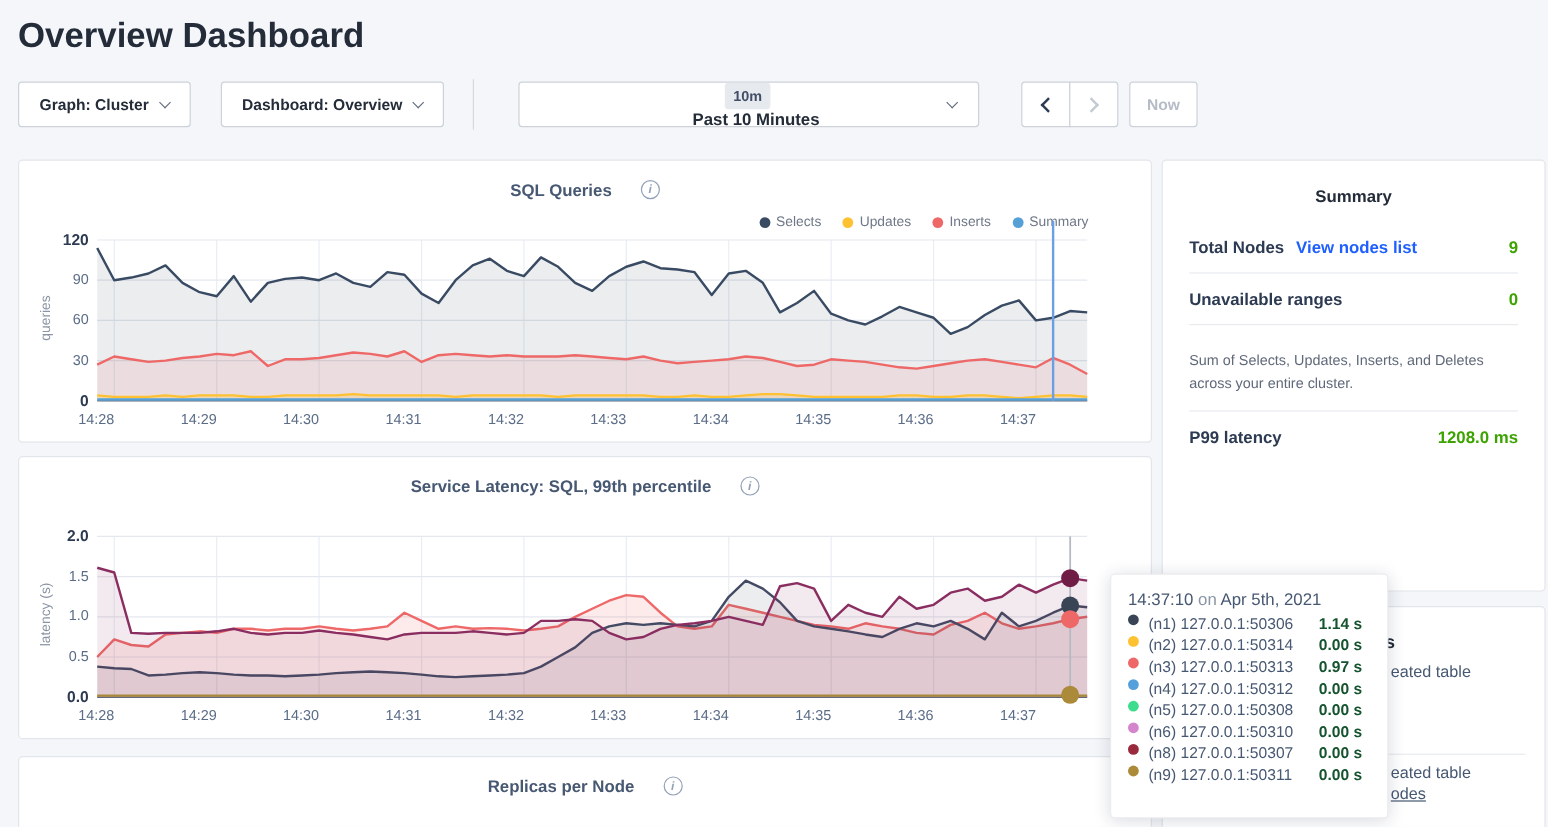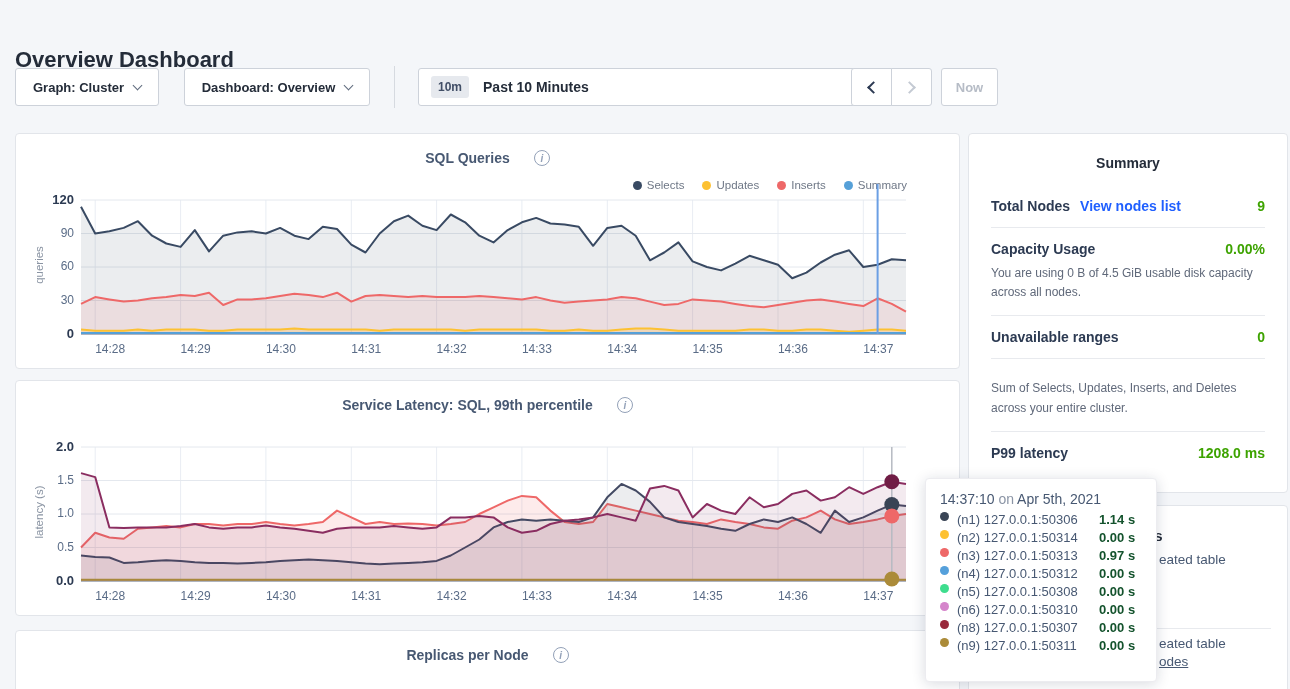--- a/index.html
+++ b/index.html
@@ -6,33 +6,33 @@
   html,body { width:1290px; height:689px; overflow:hidden; }
   body {
     font-family:"Liberation Sans", sans-serif;
     background:#f4f6f9;
     color:#242c39;
     position:relative;
   }
   
   .page-title {
     position:absolute; left:15px; top:14px;
-    font-size:22px; font-weight:600; color:#242c39;margin-top:33px;
+    font-size:29px; font-weight:600; color:#242c39;
   }
   
   .ctl { position:absolute; top:68px; height:38px; background:#fff;
          border:1px solid #cdd2da; border-radius:3px;
          display:flex; align-items:center; justify-content:center;
          font-size:13px; font-weight:bold; color:#242c39; cursor:pointer; }
   #dd-graph { left:15px; width:144px; gap:10px; }
   #dd-dashboard { left:184px; width:186px; gap:10px; }
   .chev { width:7px; height:7px; border-right:1.5px solid #5f6b7d; border-bottom:1.5px solid #5f6b7d;
           transform:rotate(45deg); margin-top:-4px; }
   .ctl-divider { position:absolute; left:394px; top:66px; height:42px; width:1px; background:#d6dae0; }
-  #time-range { left:418px; width:506px; justify-content:flex-start; padding-left:12px; }
+  #time-range { left:432px; width:384px; justify-content:flex-start; padding-left:12px;flex-direction:column; }
   .time-badge { background:#e6e9ee; color:#414e66; font-size:12px; font-weight:bold;
                 border-radius:3px; padding:4px 7px; margin-right:14px; }
   .time-label { font-size:14px; font-weight:bold; }
   #time-range .chev { position:absolute; right:18px; top:17px; }
   .btn-group { position:absolute; left:851px; top:68px; display:flex; }
   .nav-btn { width:41px; height:38px; background:#fff; border:1px solid #cdd2da;
              display:flex; align-items:center; justify-content:center; cursor:pointer; }
   #btn-prev { border-radius:3px 0 0 3px; }
   #btn-next { border-radius:0 3px 3px 0; margin-left:-1px; }
   .arrow-left { width:9px; height:9px; border-left:2.5px solid #2c3a52; border-bottom:2.5px solid #2c3a52;
@@ -55,21 +55,21 @@
                color:#93a1b8; font-size:10px; font-style:italic; font-weight:bold;
                display:flex; align-items:center; justify-content:center; cursor:pointer; }
   .legend { position:absolute; top:45px; right:52px; display:flex; gap:18px; }
   .legend-item { display:flex; align-items:center; gap:5px; font-size:11.5px; color:#6f7887; cursor:pointer; }
   .legend-dot { width:9px; height:9px; border-radius:50%; }
   .chart-plot { position:absolute; left:65px; top:66px; width:825px; height:134px; }
   .chart-plot svg { overflow:visible; display:block; }
   .y-tick { position:absolute; left:10px; width:48px; text-align:right;
             font-size:12px; color:#5a6c87; }
   .y-tick.bold { font-size:13px; font-weight:bold; color:#2c3a52; }
-  .x-tick { position:absolute; width:60px; text-align:right; font-size:12px; color:#5a6c87; top:208px; }
+  .x-tick { position:absolute; width:60px; text-align:left; font-size:12px; color:#5a6c87; top:208px; }
   .ylabel { position:absolute; left:-44px; width:134px; text-align:center;
             font-size:11.5px; color:#8a94a3; transform:rotate(-90deg); }
   
   .panel-title { text-align:center; font-size:14px; font-weight:bold; color:#242c39; padding-top:21px; }
   #summary-rows { padding:0 22px; margin-top:14px; }
   .sum-row { padding:13px 0; border-bottom:1px solid #e8eaee; }
   .sum-row:last-child { border-bottom:none; }
   .sum-main { display:flex; align-items:baseline; }
   .sum-label { font-size:14px; font-weight:bold; color:#2c3a52; }
   .sum-link { font-size:14px; font-weight:bold; margin-left:10px; cursor:pointer; }
@@ -255,27 +255,20 @@
   <div id="summary-rows">
       <div class="sum-row">
         <div class="sum-main">
           <div class="sum-label">Total Nodes</div>
           <div class="sum-link" style="color: rgb(31, 95, 255);">View nodes list</div>
           <div class="sum-value" style="color: rgb(61, 163, 0);">9</div>
         </div>
       </div>
       <div class="sum-row">
         <div class="sum-main">
-          <div class="sum-label">Capacity Usage</div>
-          <div class="sum-value" style="color: rgb(61, 163, 0);">0.00%</div>
-        </div>
-        <div class="sum-desc">You are using 0 B of 4.5 GiB usable disk capacity across all nodes.</div>
-      </div>
-      <div class="sum-row">
-        <div class="sum-main">
           <div class="sum-label">Unavailable ranges</div>
           <div class="sum-value" style="color: rgb(61, 163, 0);">0</div>
         </div>
       </div>
       <div class="sum-row">
         <div class="sum-desc">Sum of Selects, Updates, Inserts, and Deletes across your entire cluster.</div>
       </div>
       <div class="sum-row">
         <div class="sum-main">
           <div class="sum-label">P99 latency</div>

